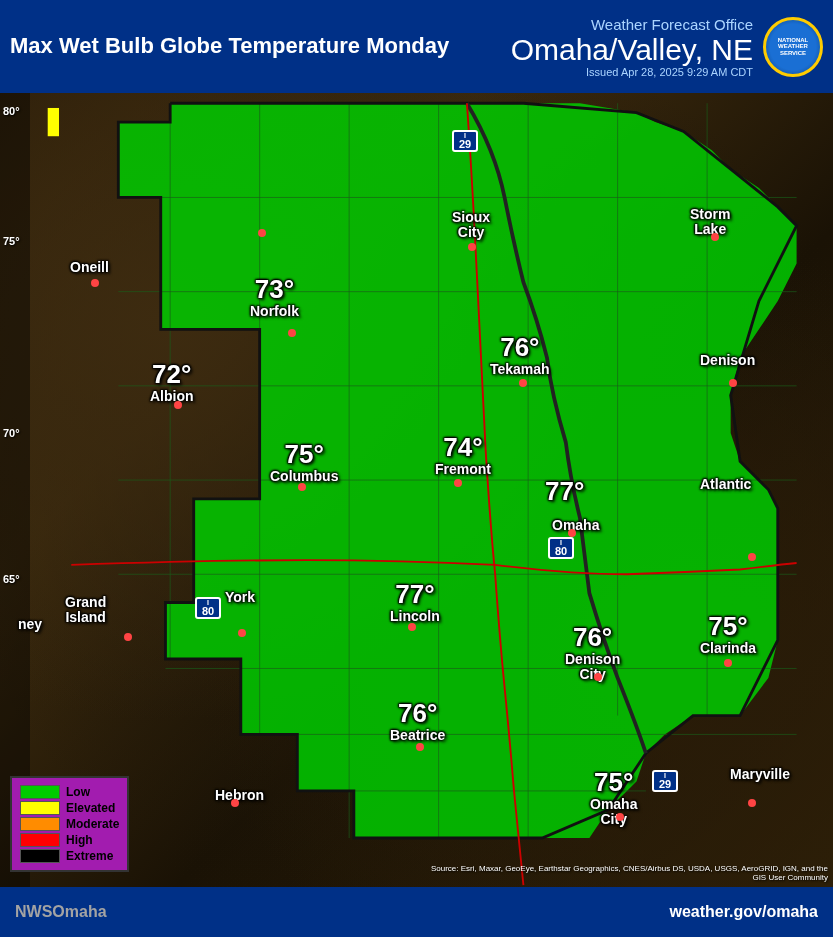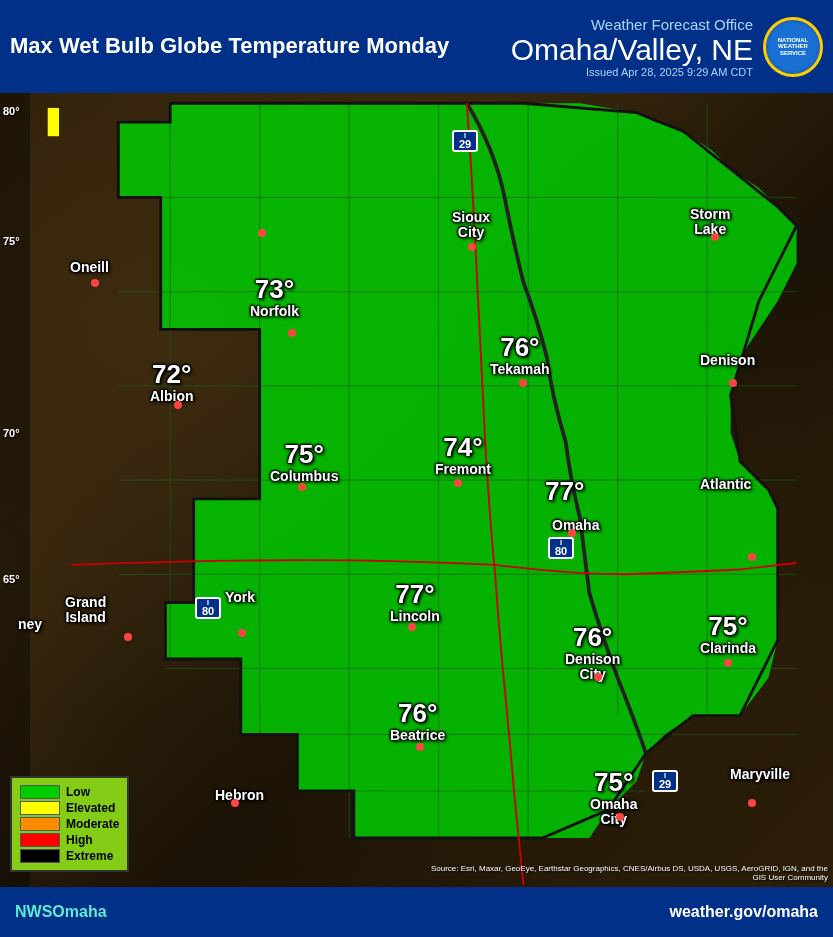--- a/index.html
+++ b/index.html
@@ -142,21 +142,21 @@
       flex-direction: column;
       align-items: center;
       background: rgba(0,0,0,0.4);
     }
 
     
     #legend {
       position: absolute;
       bottom: 65px;
       left: 10px;
-      background: #84cc16;
+      background: #a21caf;
       border: 2px solid #333;
       padding: 5px 8px;
       z-index: 20;
     }
     .legend-item {
       display: flex;
       align-items: center;
       margin: 2px 0;
     }
     .legend-box {
@@ -176,21 +176,21 @@
       bottom: 0; left: 0; right: 0;
       height: 50px;
       background: #003087;
       display: flex;
       align-items: center;
       justify-content: space-between;
       padding: 0 15px;
       z-index: 10;
     }
     #footer-left {
-      color: #5eead4;
+      color: #a3a3a3;
       font-size: 16px;
       font-weight: bold;
     }
     #footer-right {
       color: white;
       font-size: 16px;
       font-weight: bold;
     }
     #source-text {
       position: absolute;

